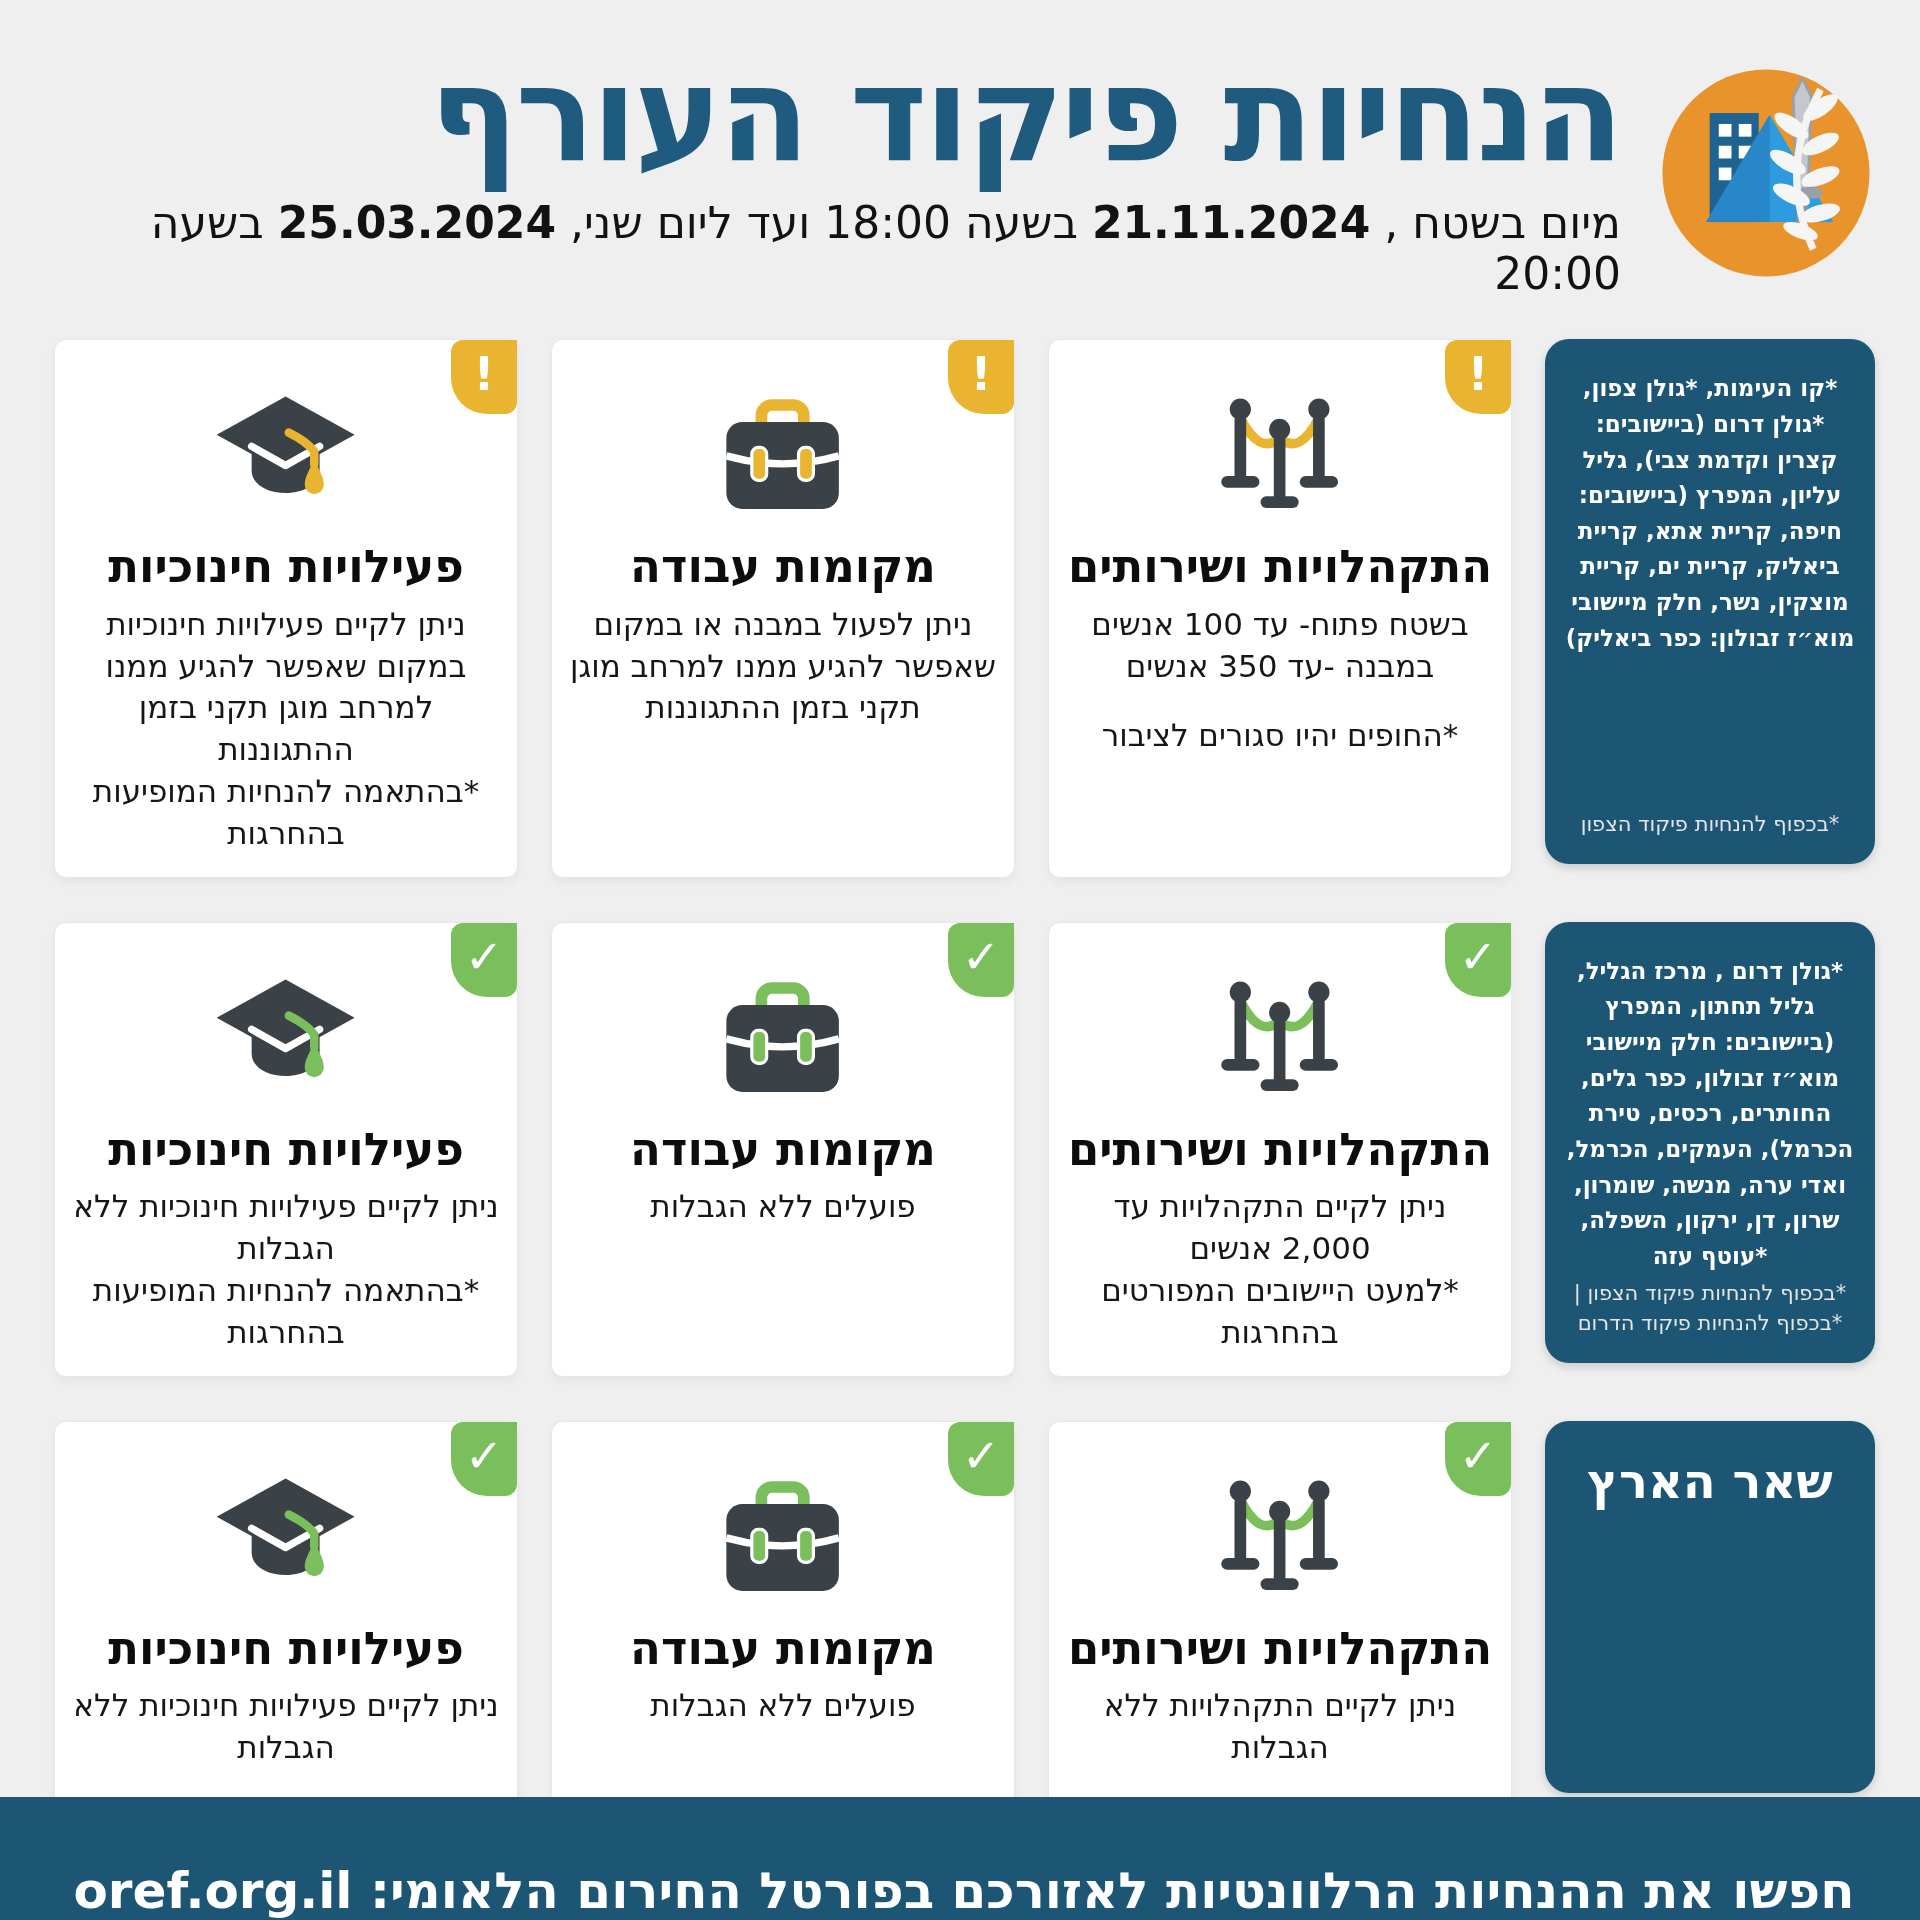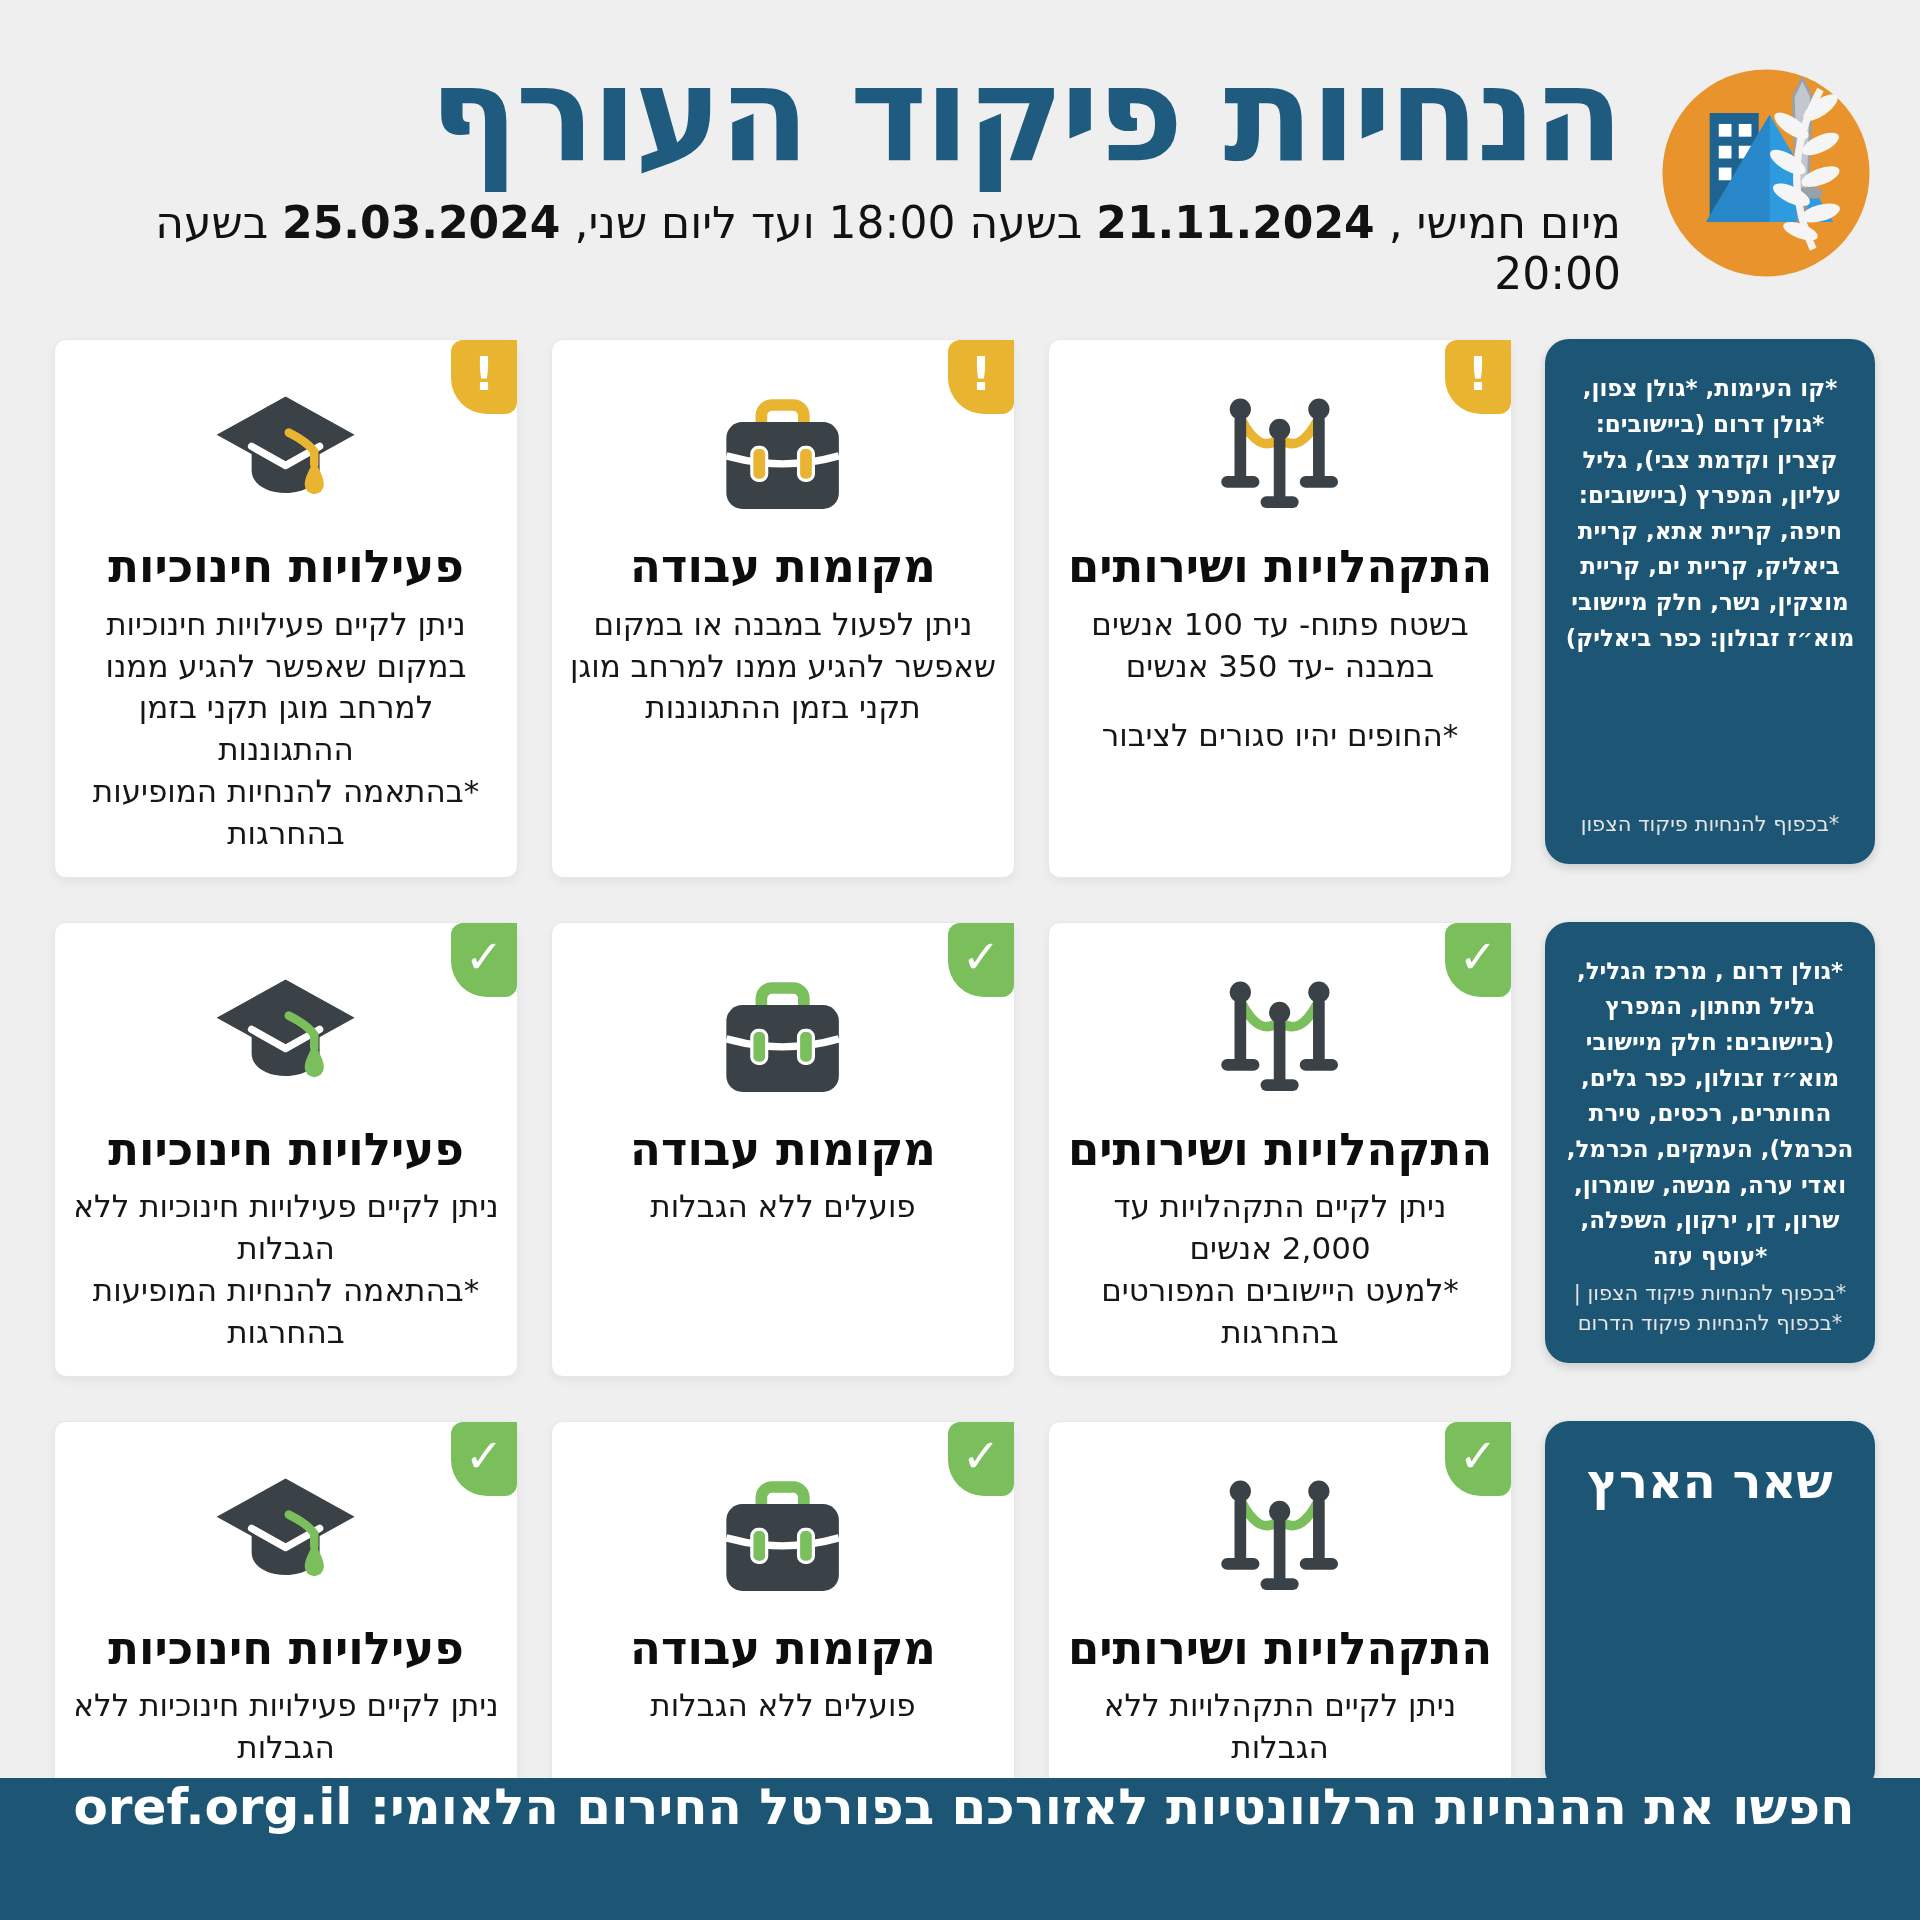--- a/index.html
+++ b/index.html
@@ -57,22 +57,22 @@
     background:var(--navy);border-radius:24px;color:#fff;text-align:center;
     padding:32px 20px 24px;display:flex;flex-direction:column;justify-content:space-between;
     box-shadow:0 4px 10px rgba(0,0,0,.15);margin-bottom:14px;
   }
   .region-text{font-size:23px;font-weight:700;line-height:1.55;}
   .region-note{font-size:21px;font-weight:400;color:#e5e5e5;line-height:1.45;white-space:pre-line;}
   .region--rest{justify-content:flex-start;align-items:center;}
   .region-title{font-size:48px;font-weight:800;}
   
   .footer{
-    position:absolute;left:0;right:0;bottom:0;height:142px;background:var(--navy);
-    display:flex;align-items:flex-start;justify-content:center;padding-left:8px;
+    position:absolute;left:0;right:0;bottom:0;height:123px;background:var(--navy);
+    display:flex;align-items:flex-end;justify-content:center;padding-left:8px;
   }
   .footer-text{color:#fff;font-size:50px;font-weight:700;white-space:nowrap;}
   .defs{position:absolute;width:0;height:0;overflow:hidden;}
 </style>
 </head>
 <body>
 
 <svg class="defs" aria-hidden="true">
   <defs>
     <symbol id="i-stanchions" viewBox="0 0 150 130">
@@ -136,21 +136,21 @@
     </symbol>
   </defs>
 </svg>
 
 <div class="header">
   <svg class="logo">
       <use href="#i-logo"></use>
     </svg>
   <div class="title-block">
     <div class="page-title">הנחיות פיקוד העורף</div>
-    <div class="subtitle"><span>מיום חמישי , </span><span class="bold">21.11.2024</span><span> בשעה 18:00 ועד ליום שני, </span><span class="bold">25.03.2024</span><span> בשעה 20:00</span></div>
+    <div class="subtitle"><span>מיום בשטח , </span><span class="bold">21.11.2024</span><span> בשעה 18:00 ועד ליום שני, </span><span class="bold">25.03.2024</span><span> בשעה 20:00</span></div>
   </div>
 </div>
 
 <div class="grid-wrap">
 
   <div class="row row--warn">
     <div class="region">
       <div class="region-text">*קו העימות, *גולן צפון, *גולן דרום (ביישובים: קצרין וקדמת צבי), גליל עליון, המפרץ (ביישובים: חיפה, קריית אתא, קריית ביאליק, קריית ים, קריית מוצקין, נשר, חלק מיישובי מוא״ז זבולון: כפר ביאליק)</div>
       <div class="region-note">*בכפוף להנחיות פיקוד הצפון</div>
     </div>

